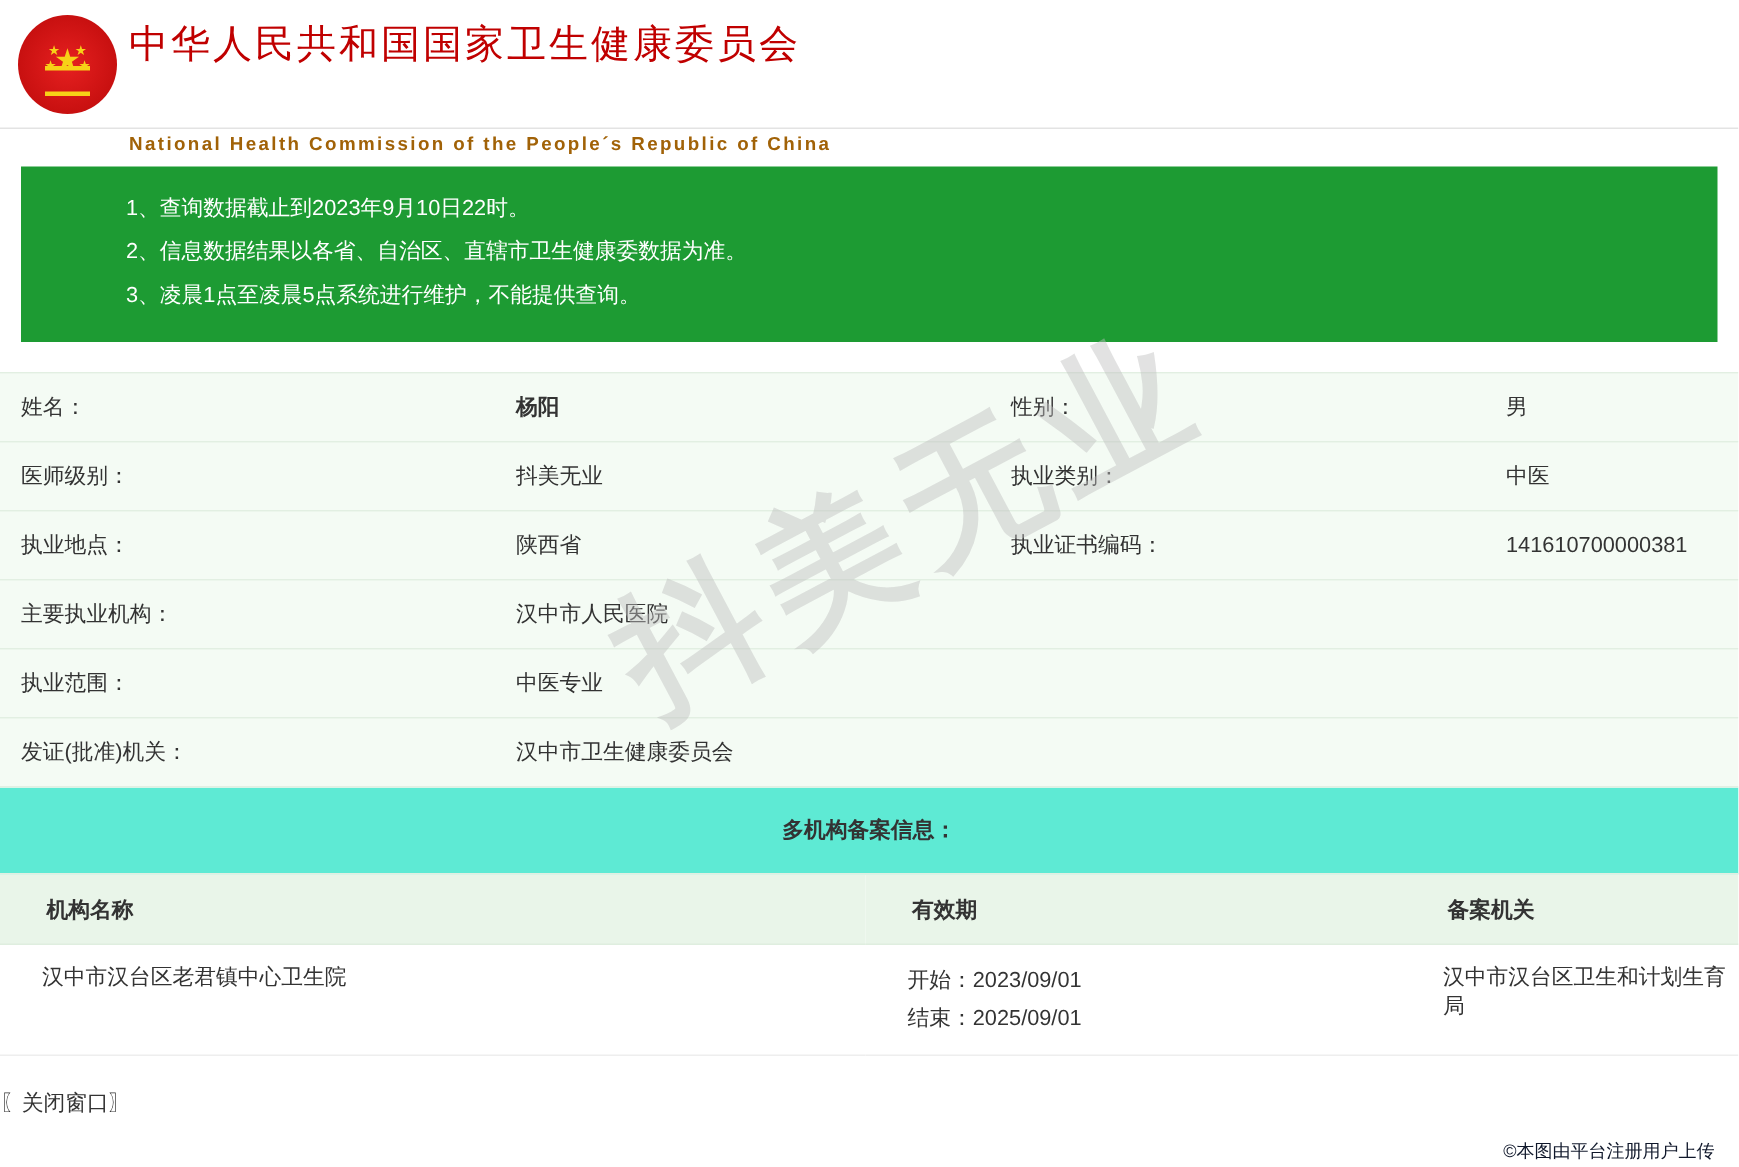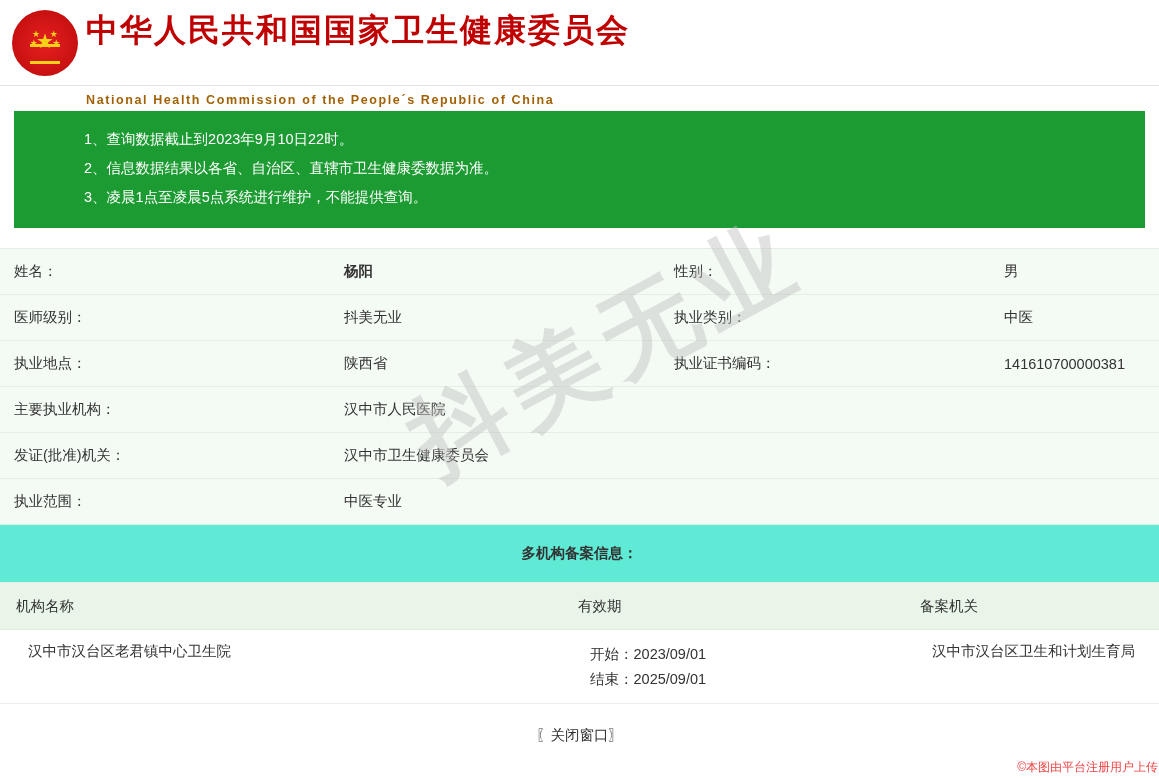--- a/index.html
+++ b/index.html
@@ -59,22 +59,22 @@
     border-top: 3px solid #f7d117;
     border-bottom: 3px solid #f7d117;
   }
   .title-block {
     display: flex;
     flex-direction: column;
     justify-content: center;
   }
   .title-cn {
     color: #c00000;
-    font-size: 32px;
-    font-weight: bold;
+    font-size: 26px;
+    font-weight: normal;
     letter-spacing: 2px;
     line-height: 1.15;
     white-space: nowrap;
     margin-top: 36px;
   }
   .title-en {
     color: #a16207;
     font-size: 12.5px;
     font-weight: bold;
     letter-spacing: 1.6px;
@@ -149,55 +149,55 @@
     border-bottom: 1px solid #e2efe2;
   }
   .org-table {
     width: 1159px;
     border-collapse: collapse;
     table-layout: fixed;
   }
   .org-table th {
     background: #e9f5e9;
     font-size: 14.5px;
-    font-weight: normal;
+    font-weight: bold;
     text-align: left;
     height: 44px;
-    padding-left: 16px;
+    padding-left: 31px;
     color: #333;
     border-bottom: 1px solid #dfeedf;
   }
   .org-table td {
     font-size: 14.5px;
     padding: 12px 0 12px 28px;
     vertical-align: top;
     color: #333;
     background: #ffffff;
     border-bottom: 1px solid #eeeeee;
   }
   .org-table .col-name { width: 545px; }
   .org-table .col-date { width: 325px; }
   .valid-line { line-height: 1.7; white-space: nowrap; }
 
   
   .footer {
-    text-align: center;
+    text-align: left;
     padding: 22px 0 10px 0;
     font-size: 14.5px;
   }
   .footer a {
     color: #333;
     text-decoration: none;
   }
   .upload-note {
     position: absolute;
-    right: 1px;
+    right: 16px;
     bottom: 2px;
     font-size: 12px;
-    color: #ef4444;
+    color: #0f172a;
     white-space: nowrap;
   }
 </style>
 </head>
 <body>
 
 <div class="header">
   <div class="emblem">
     <span class="star">★</span>
     <span class="star small s2">★</span>
@@ -242,28 +242,28 @@
       <td class="lbl2">执业证书编码：</td>
       <td class="val2">141610700000381</td>
     </tr>
     <tr>
       <td class="lbl">主要执业机构：</td>
       <td class="val">汉中市人民医院</td>
       <td class="lbl2"></td>
       <td class="val2"></td>
     </tr>
     <tr>
+      <td class="lbl">执业范围：</td>
+      <td class="val">中医专业</td>
+      <td class="lbl2"></td>
+      <td class="val2"></td>
+    </tr>
+    <tr>
       <td class="lbl">发证(批准)机关：</td>
       <td class="val">汉中市卫生健康委员会</td>
-      <td class="lbl2"></td>
-      <td class="val2"></td>
-    </tr>
-    <tr>
-      <td class="lbl">执业范围：</td>
-      <td class="val">中医专业</td>
       <td class="lbl2"></td>
       <td class="val2"></td>
     </tr>
   </tbody>
 </table>
 
 <div class="section-title">多机构备案信息：</div>
 
 <table class="org-table">
   <thead>

